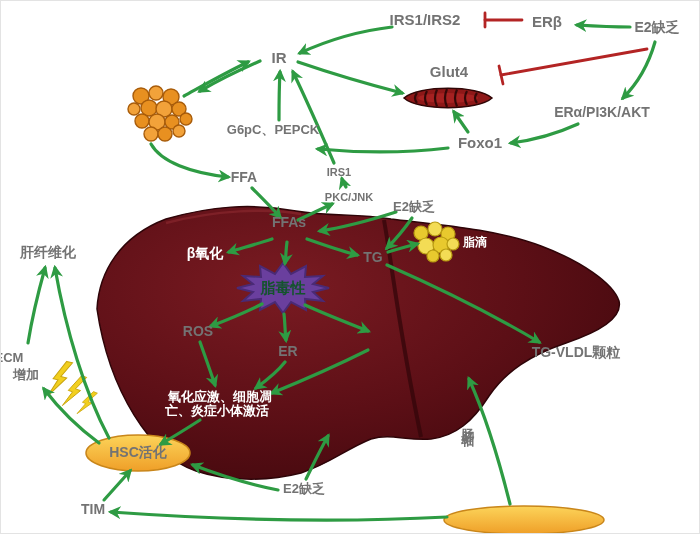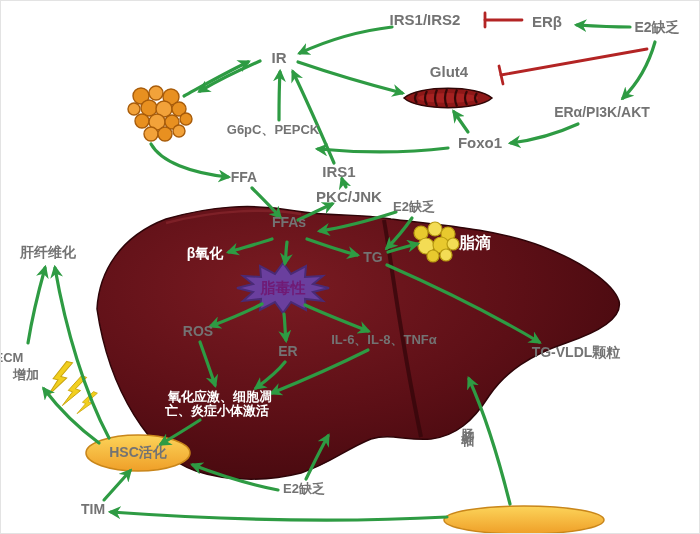--- a/index.html
+++ b/index.html
@@ -6,23 +6,23 @@
   .stage{
     position:relative;width:700px;height:534px;background:#ffffff;overflow:hidden;
     font-family:"Liberation Sans","DejaVu Sans",sans-serif;
     border:1px solid #e3e3e3;box-sizing:border-box;
   }
   .stage svg{position:absolute;left:0;top:0;}
   .lbl{
     position:absolute;transform:translate(-50%,-50%);
     font-weight:700;color:#737373;white-space:nowrap;font-size:14px;line-height:1.1;
   }
-  .s15{font-size:15px}.s13{font-size:13px}.s12{font-size:16px}.s11{font-size:13px}.s10{font-size:15px}
+  .s15{font-size:15px}.s13{font-size:13px}.s12{font-size:12px}.s11{font-size:13px}.s10{font-size:11px}
   .white{color:#ffffff}
-  .orange{color:#701a75}
+  .orange{color:#14532d}
   .vert{writing-mode:vertical-rl;text-orientation:upright;letter-spacing:3px;}
   .ga{stroke:#2e9b43;stroke-width:3.2;fill:none;marker-end:url(#ah);stroke-linecap:round;}
   .ri{stroke:#b32424;stroke-width:2.8;fill:none;stroke-linecap:round;}
 </style>
 </head>
 <body>
 
 <div class="stage">
 
   <svg width="700" height="534" viewBox="0 0 700 534">
@@ -172,21 +172,20 @@
   <div class="lbl s10" style="left:338px;top:171px">IRS1</div>
   <div class="lbl s10" style="left:348px;top:196px">PKC/JNK</div>
   <div class="lbl s13" style="left:413px;top:206px">E2缺乏</div>
   <div class="lbl" style="left:288px;top:222px">FFAs</div>
   <div class="lbl white" style="left:204px;top:253px">β氧化</div>
   <div class="lbl s15 orange" style="left:282px;top:287px">脂毒性</div>
   <div class="lbl" style="left:372px;top:257px">TG</div>
   <div class="lbl s12 white" style="left:474px;top:242px">脂滴</div>
   <div class="lbl" style="left:197px;top:331px">ROS</div>
   <div class="lbl" style="left:287px;top:351px">ER</div>
-  <div class="lbl s13" style="left:383px;top:339px">IL-6、IL-8、TNFα</div>
   <div class="lbl s11 white" style="left:219px;top:396px">氧化应激、细胞凋</div>
   <div class="lbl s11 white" style="left:216px;top:410px">亡、炎症小体激活</div>
   <div class="lbl" style="left:575px;top:352px">TG-VLDL颗粒</div>
   <div class="lbl" style="left:47px;top:252px">肝纤维化</div>
   <div class="lbl s13" style="left:8px;top:357px">ECM</div>
   <div class="lbl s13" style="left:25px;top:374px">增加</div>
   <div class="lbl" style="left:137px;top:452px">HSC活化</div>
   <div class="lbl" style="left:92px;top:509px">TIM</div>
   <div class="lbl s13" style="left:303px;top:488px">E2缺乏</div>
   <div class="lbl s13 vert" style="left:466px;top:421px">肠肝轴</div>

